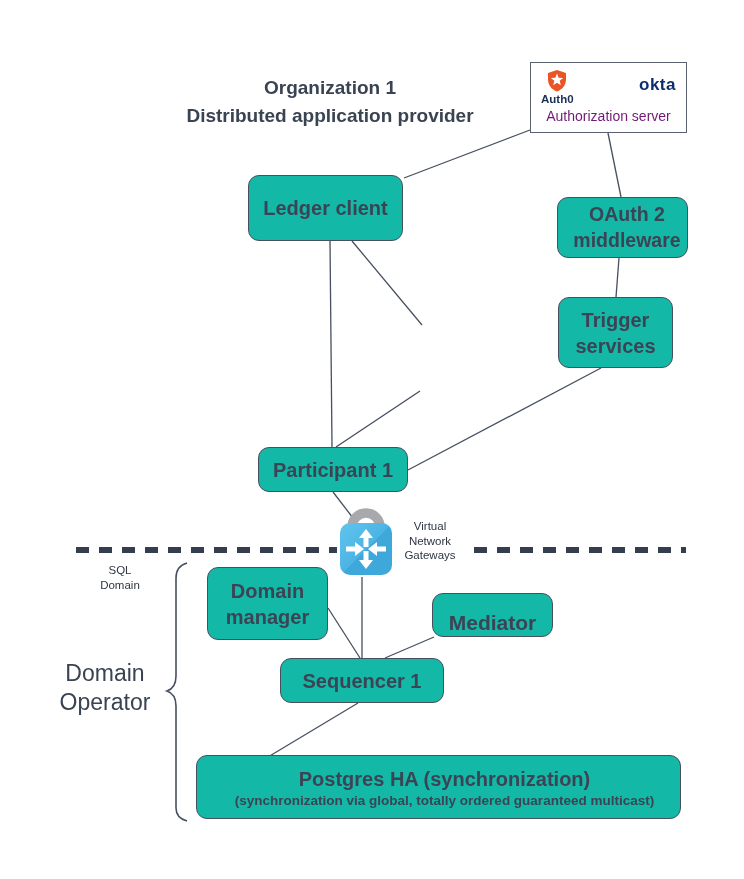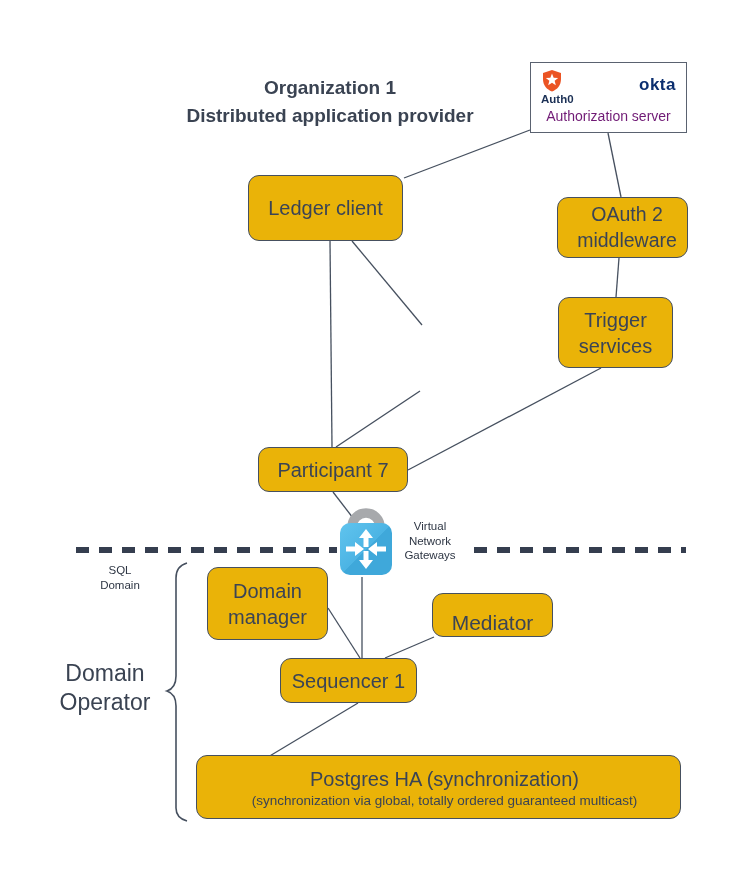--- a/index.html
+++ b/index.html
@@ -2,44 +2,44 @@
 <html><head>
 <meta charset="utf-8">
 <style>
   html,body{margin:0;padding:0;background:#ffffff;}
   #canvas{
     position:relative;width:744px;height:879px;background:#ffffff;
     font-family:"Liberation Sans",sans-serif;color:#3b4455;overflow:hidden;
   }
   #edges{position:absolute;left:0;top:0;width:744px;height:879px;}
   .node{
-    position:absolute;box-sizing:border-box;background:#eab308;
+    position:absolute;box-sizing:border-box;background:#14b8a6;
     border:1.6px solid #46505f;border-radius:11px;
     display:flex;align-items:center;justify-content:center;
-    text-align:center;font-size:20px;line-height:1.3;color:#3b4455;
+    text-align:center;font-size:20px;line-height:1.3;color:#3b4455;font-weight:bold;
   }
   .title{
     position:absolute;left:110px;top:74px;width:440px;text-align:center;
     font-weight:bold;font-size:19px;line-height:28px;color:#3a4352;
   }
   .smalllabel{
     position:absolute;text-align:center;font-size:11.5px;line-height:14.5px;color:#2e3644;
   }
   .bigside{
     position:absolute;left:48px;top:659px;width:114px;text-align:center;
     font-size:23px;line-height:29px;color:#3a4352;
   }
   
   .authbox{
     position:absolute;left:530px;top:62px;width:157px;height:71px;box-sizing:border-box;
     background:#ffffff;border:1.2px solid #5a6270;border-radius:0;
     display:flex;flex-direction:column;justify-content:space-between;padding:6px 10px 8px 10px;
   }
   .authrow{display:flex;justify-content:space-between;align-items:flex-start;}
-  .auth0block{display:flex;flex-direction:column;}
+  .auth0block{display:flex;flex-direction:column;align-items:center;}
   .auth0text{font-size:11.5px;font-weight:bold;color:#1b3055;margin-top:1px;}
   .oktatext{font-size:17px;font-weight:bold;color:#0b2e6f;letter-spacing:0.5px;margin-top:6px;}
   .authlabel{font-size:14px;text-align:center;color:#701a75;}
   
   .pgmain{font-size:20px;line-height:26px;}
   .pgsub{font-size:13.5px;line-height:17px;}
   
   #gateway{position:absolute;left:337px;top:506px;width:58px;height:74px;}
 </style>
 </head>
@@ -95,32 +95,32 @@
   <div class="node" style="left:557px;top:197px;width:131px;height:61px;font-size:19.5px;padding-left:9px;">
     <span>OAuth 2 middleware</span>
   </div>
 
   <div class="node" style="left:558px;top:297px;width:115px;height:71px;">
     <span>Trigger services</span>
   </div>
 
 
   <div class="node" style="left:258px;top:447px;width:150px;height:45px;">
-    <span>Participant 7</span>
+    <span>Participant 1</span>
   </div>
 
   <div class="node" style="left:207px;top:567px;width:121px;height:73px;">
     <span>Domain manager</span>
   </div>
 
   <div class="node" style="left:432px;top:593px;width:121px;height:44px;font-size:21px;align-items:flex-end;">
     <span>Mediator</span>
   </div>
 
-  <div class="node" style="left:280px;top:658px;width:137px;height:45px;">
+  <div class="node" style="left:280px;top:658px;width:164px;height:45px;">
     <span>Sequencer 1</span>
   </div>
 
   <div class="node" style="left:196px;top:755px;width:485px;height:64px;flex-direction:column;padding-left:12px;">
     <div class="pgmain">Postgres HA (synchronization)</div>
     <div class="pgsub">(synchronization via global, totally ordered guaranteed multicast)</div>
   </div>
 
   <svg id="gateway" viewBox="0 0 58 74">
     <defs>

